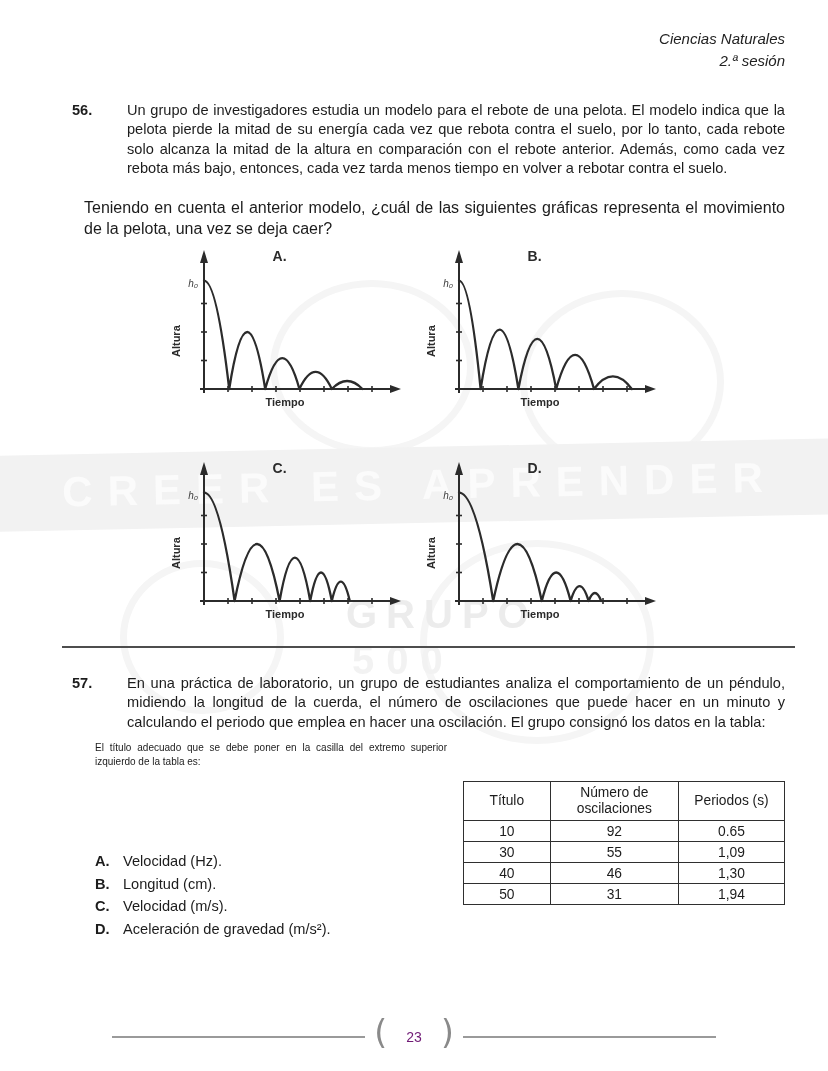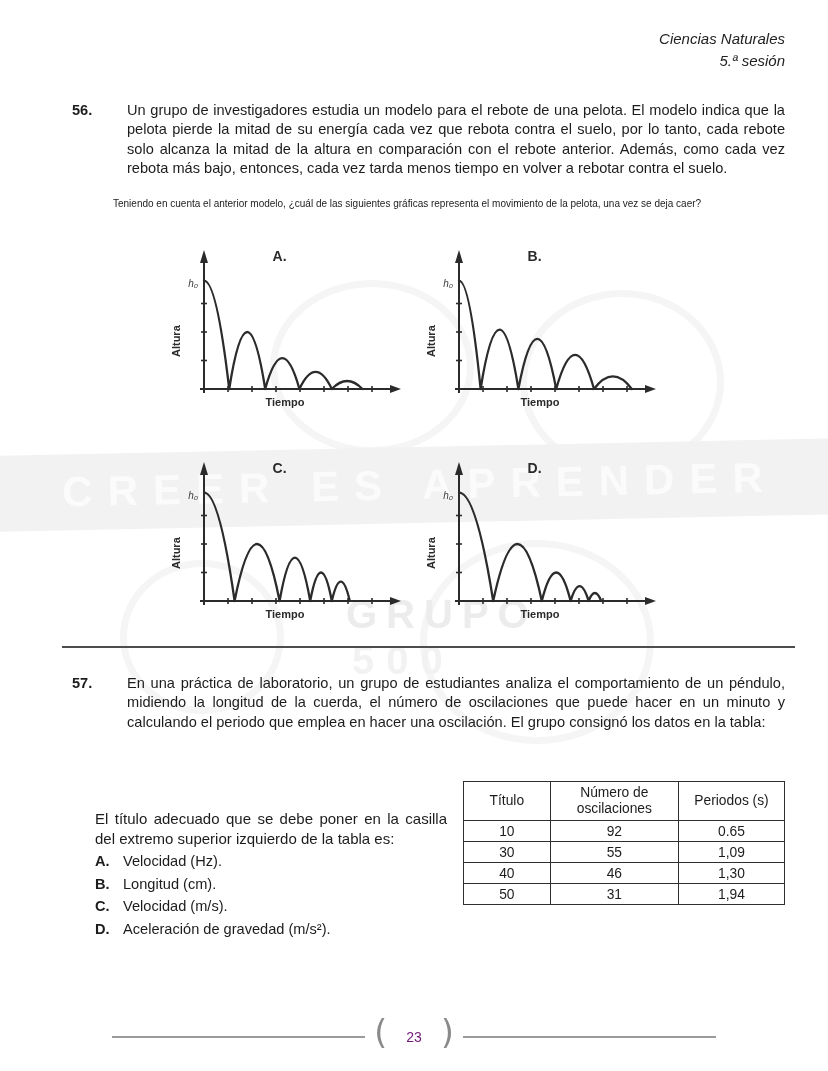--- a/index.html
+++ b/index.html
@@ -20,30 +20,30 @@
   
   .content{position:absolute;inset:0;z-index:1;}
   .doc-header{position:absolute;top:28px;right:43px;text-align:right;font-style:italic;
               font-size:15px;line-height:1.45;color:#222;}
   .qblock{position:absolute;left:72px;width:713px;}
   #q56{top:101px;}
   #q57{top:674px;}
   .qrow{display:flex;gap:31px;}
   .qnum{font-weight:bold;flex:0 0 24px;font-size:14.6px;line-height:1.32;}
   .qtext{flex:1;text-align:justify;font-size:14.6px;line-height:1.32;}
-  .qfollow{margin-left:41px;text-align:justify;font-size:10px;line-height:1.32;margin-top:19px;}
+  .qfollow{margin-left:12px;text-align:justify;font-size:16px;line-height:1.32;margin-top:19px;}
   
   .graph{position:absolute;width:250px;height:175px;}
   #graph-0{left:162px;top:243px;}
   #graph-1{left:417px;top:243px;}
   #graph-2{left:162px;top:455px;}
   #graph-3{left:417px;top:455px;}
   .divider{position:absolute;left:62px;top:646px;width:733px;height:2px;background:#4d4d4d;}
-  .q57-prompt{position:absolute;left:95px;top:809px;width:352px;text-align:justify;
-              font-size:15px;line-height:1.35;}
+  .q57-prompt{position:absolute;left:95px;top:741px;width:352px;text-align:justify;
+              font-size:10px;line-height:1.35;}
   .options{position:absolute;left:95px;top:850px;font-size:14.6px;line-height:1.55;}
   .option{display:flex;}
   .opt-letter{font-weight:bold;flex:0 0 28px;}
   
   .table-wrap{position:absolute;left:455px;top:781px;width:322px;padding-left:8px;}
   table.data{border-collapse:collapse;width:100%;font-size:13.8px;color:#1c1c1c;}
   table.data th, table.data td{border:1.4px solid #2f2f2f;text-align:center;padding:1px 4px;}
   table.data th{font-weight:normal;line-height:1.15;height:36px;vertical-align:middle;}
   table.data td{height:18px;}
   
@@ -66,21 +66,21 @@
   <div class="wm wm-band">
     <span>CREER ES APRENDER</span>
   </div>
   <div class="wm wm-group">GRUPO</div>
   <div class="wm wm-500">500</div>
 
   <div class="content">
 
     <div class="doc-header">
       <div>Ciencias Naturales</div>
-      <div>5.ª sesión</div>
+      <div>2.ª sesión</div>
     </div>
 
     <div class="qblock" id="q56">
       <div class="qrow">
         <span class="qnum">56.</span>
         <div class="qtext">Un grupo de investigadores estudia un modelo para el rebote de una pelota. El modelo indica que la pelota pierde la mitad de su energía cada vez que rebota contra el suelo, por lo tanto, cada rebote solo alcanza la mitad de la altura en comparación con el rebote anterior. Además, como cada vez rebota más bajo, entonces, cada vez tarda menos tiempo en volver a rebotar contra el suelo.</div>
       </div>
       <div class="qfollow">Teniendo en cuenta el anterior modelo, ¿cuál de las siguientes gráficas representa el movimiento de la pelota, una vez se deja caer?</div>
     </div>
 

